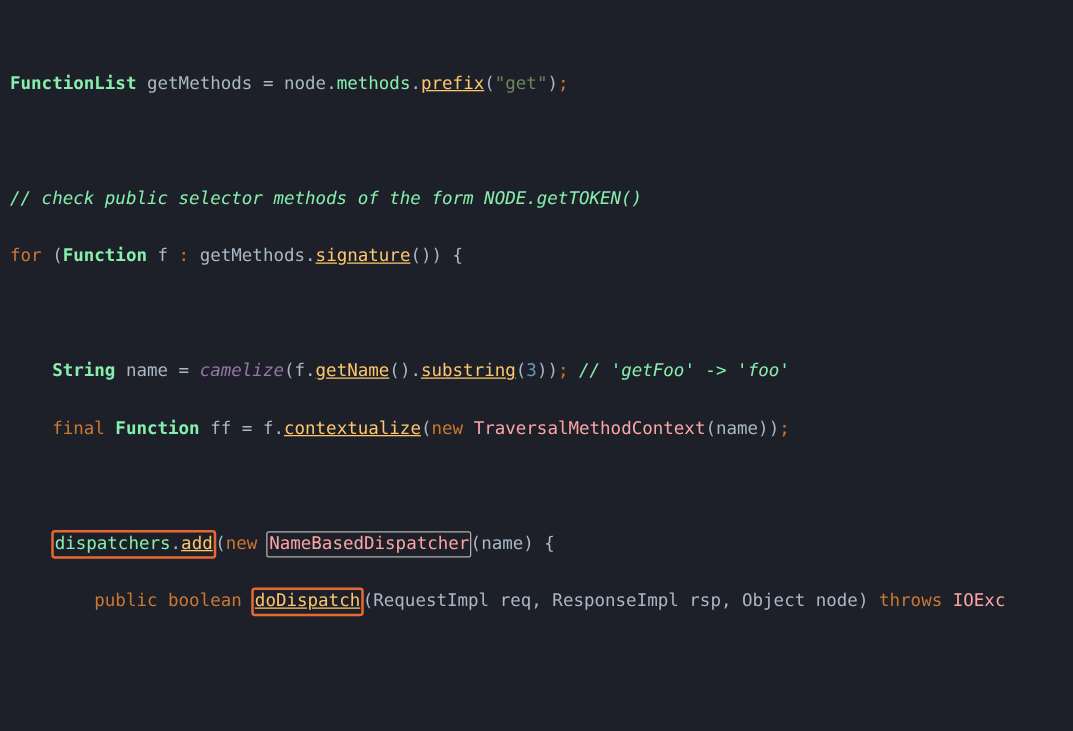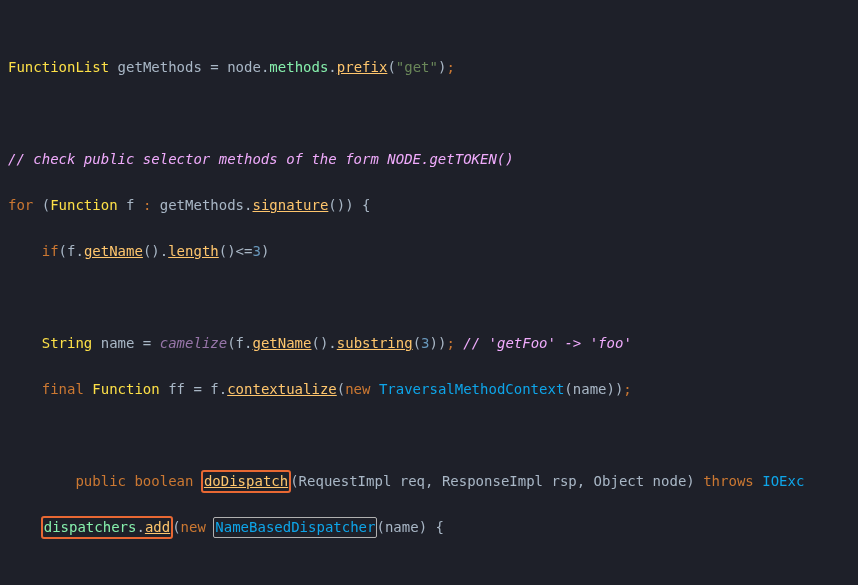--- a/index.html
+++ b/index.html
@@ -14,29 +14,29 @@
     height: 585px;
     overflow: hidden;
   }
   .editor-body {
     padding: 10px 0 0 8px;
     white-space: pre;
     position: relative;
   }
   .tok-keyword   { color: #cc7832; }
   .tok-keyword-n { color: #cc7832; font-style: normal; }
-  .tok-type      { color: #fde047; font-weight: normal; }
+  .tok-type      { color: #86efac; font-weight: bold; }
   .tok-var       { color: #a9b7c6; }
   .tok-field     { color: #86efac; }
   .tok-method    { color: #ffc66d; text-decoration: underline; }
   .tok-static    { color: #9876aa; font-style: italic; }
   .tok-string    { color: #6a8759; }
-  .tok-comment   { color: #f0abfc; font-style: italic; }
+  .tok-comment   { color: #86efac; font-style: italic; }
   .tok-number    { color: #6897bb; }
-  .tok-class     { color: #0ea5e9; text-align: right; }
+  .tok-class     { color: #fca5a5; text-align: right; }
   .punct         { color: #a9b7c6; }
   .semi          { color: #cc7832; }
 
   .hl-line {
     position: absolute;
     left: 0;
     right: 0;
     height: 23px;
     background: #16171d;
     z-index: -1;
@@ -61,27 +61,26 @@
 </style>
 </head>
 <body>
 
 <div class="editor-body">
 <div class="hl-line" style="top:299px"></div>
 <div class="line"><span class="tok-type">FunctionList</span> <span class="tok-var">getMethods</span><span> = </span><span class="tok-var">node</span><span class="punct">.</span><span class="tok-field">methods</span><span class="punct">.</span><span class="tok-method">prefix</span><span class="punct">(</span><span class="tok-string">"get"</span><span class="punct">)</span><span class="semi">;</span></div>
 <div class="line">&nbsp;</div>
 <div class="line"><span class="tok-comment">// check public selector methods of the form NODE.getTOKEN()</span></div>
 <div class="line"><span class="tok-keyword">for</span><span> (</span><span class="tok-type">Function</span><span> f </span><span class="tok-keyword-n" style="font-style:normal;">: </span><span class="tok-var">getMethods</span><span class="punct">.</span><span class="tok-method">signature</span><span>()) {</span></div>
-<div class="line">    <span class="tok-keyword">if</span><span>(f.</span><span class="tok-method">getName</span><span>().</span><span class="tok-method">length</span><span>()&lt;=</span><span class="tok-number">3</span><span>)</span></div>
 <div class="line">&nbsp;</div>
 <div class="line">    <span class="tok-type">String</span><span> name = </span><span class="tok-static">camelize</span><span>(f.</span><span class="tok-method">getName</span><span>().</span><span class="tok-method">substring</span><span>(</span><span class="tok-number">3</span><span>))</span><span class="semi">;</span><span class="tok-comment"> // 'getFoo' -&gt; 'foo'</span></div>
 <div class="line">    <span class="tok-keyword">final </span><span class="tok-type">Function</span><span> ff = f.</span><span class="tok-method">contextualize</span><span>(</span><span class="tok-keyword">new </span><span class="tok-class">TraversalMethodContext</span><span>(name))</span><span class="semi">;</span></div>
 <div class="line">&nbsp;</div>
+<div class="line">    <span class="box-orange"><span class="tok-field">dispatchers</span><span class="punct">.</span><span class="tok-method">add</span></span><span>(</span><span class="tok-keyword">new </span><span class="box-white"><span class="tok-class">NameBasedDispatcher</span></span><span>(name) {</span></div>
 <div class="line">        <span class="tok-keyword">public boolean </span><span class="box-orange"><span class="tok-method">doDispatch</span></span><span>(RequestImpl req, ResponseImpl rsp, Object node) </span><span class="tok-keyword">throws </span><span class="tok-class">IOExc</span></div>
-<div class="line">    <span class="box-orange"><span class="tok-field">dispatchers</span><span class="punct">.</span><span class="tok-method">add</span></span><span>(</span><span class="tok-keyword">new </span><span class="box-white"><span class="tok-class">NameBasedDispatcher</span></span><span>(name) {</span></div>
 
 
 
 
 
 
 
 
 
 

